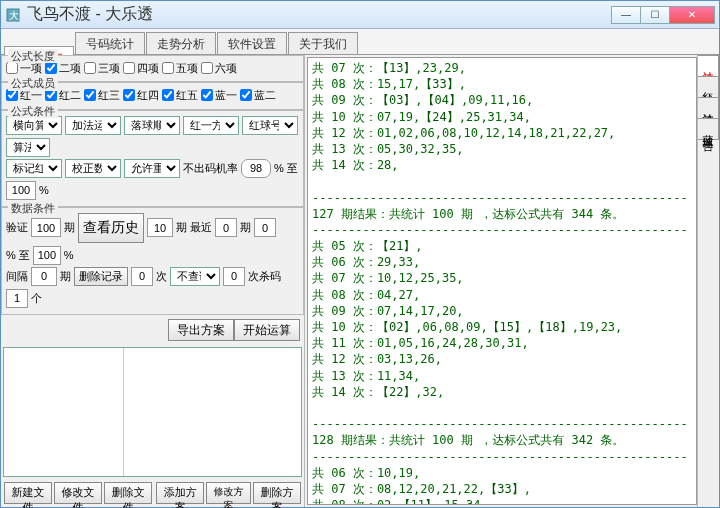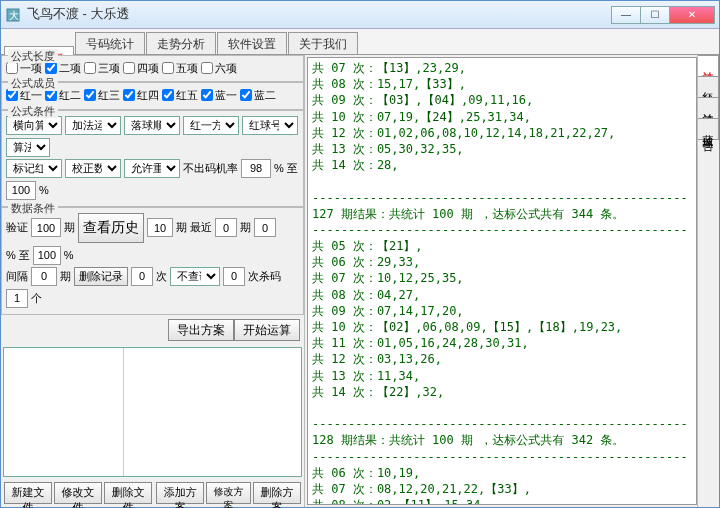--- a/index.html
+++ b/index.html
@@ -1,20 +1,20 @@
 <!DOCTYPE html>
 <html><head>
 <meta charset="utf-8">
 <style>
 *{box-sizing:border-box;margin:0;padding:0}
 body{font:12px/1.3 "Microsoft YaHei",SimSun,sans-serif;background:#fff;overflow:hidden}
 .window{width:720px;height:508px;border:1px solid #5a8fc8;display:flex;flex-direction:column;background:#f0f0f0}
 .titlebar{height:28px;background:linear-gradient(#eaf3fc,#d4e6f9);display:flex;align-items:center;padding:0 4px;border-bottom:1px solid #aac}
 .titlebar .icon{width:16px;height:16px;margin-right:6px;display:inline-block}
-.titlebar .title{flex:1;color:#333;font-size:13px}
+.titlebar .title{flex:1;color:#333;font-size:16px}
 .winbtns{display:flex;gap:0}
 .winbtn{width:30px;height:18px;border:1px solid #8aa;background:linear-gradient(#f8fcff,#d9ecf9);display:flex;align-items:center;justify-content:center;font-size:10px;color:#444;margin-left:-1px}
 .winbtn.close{background:linear-gradient(#f7a,#e55);color:#fff;width:46px}
 .tabs{height:26px;display:flex;border-bottom:1px solid #999;background:#f4f4f4;padding:3px 3px 0}
 .tab{padding:4px 10px 3px;border:1px solid #999;border-bottom:none;background:#eee;margin-right:1px;color:#333;font-size:12px}
 .tab.active{background:#fff;color:#ef4444;font-weight:bold;position:relative;top:14px}
 .body{flex:1;display:flex;min-height:0}
 .left{width:304px;border-right:1px solid #bbb;display:flex;flex-direction:column;background:#f0f0f0}
 .group{border:1px solid #bbb;margin:0;padding:3px 4px 4px;background:#f0f0f0;position:relative}
 .group .gtitle{position:absolute;top:-7px;left:6px;background:#f0f0f0;padding:0 3px;font-size:11px;color:#333}
@@ -139,21 +139,21 @@
           <select class="sel" style="width:56px"><option>落球顺序</option></select>
           <select class="sel" style="width:56px"><option>红一方向</option></select>
           <select class="sel" style="width:56px"><option>红球号码</option></select>
           <select class="sel" style="width:44px"><option>算法 A</option></select>
         </div>
         <div class="row">
           <select class="sel" style="width:56px"><option>标记红球</option></select>
           <select class="sel" style="width:56px"><option>校正数值</option></select>
           <select class="sel" style="width:56px"><option>允许重复</option></select>
           <label>不出码机率</label>
-          <input class="inp" style="width: 30px;" value="98">
+          <input class="inp" style="width: 30px; border-radius: 7px;" value="98">
           <label>% 至</label>
           <input class="inp" style="width: 30px;" value="100">
           <label>%</label>
         </div>
       </div>
 
       <div class="group">
         <span class="gtitle">数据条件</span>
         <div class="row">
           <label>验证</label>

